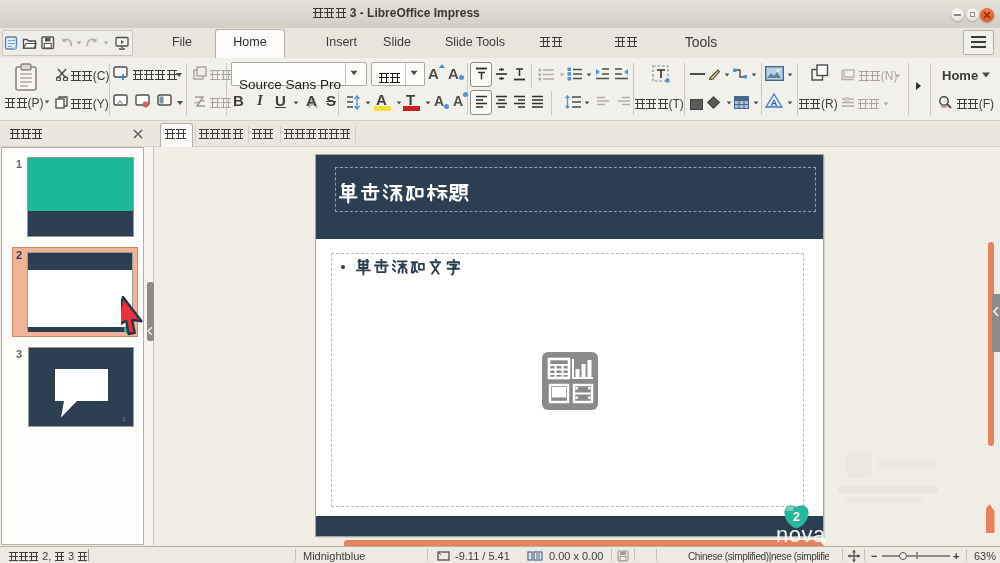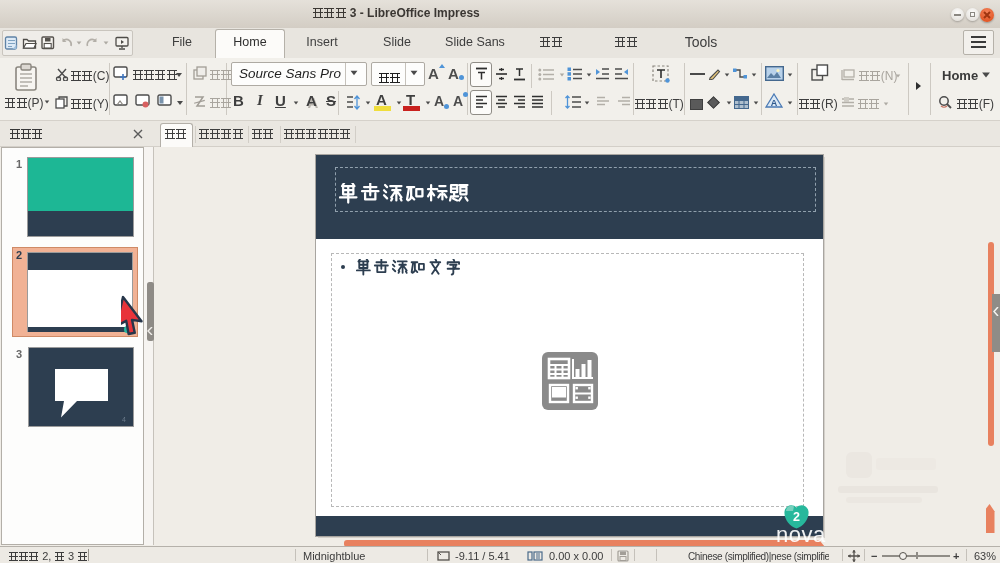--- a/index.html
+++ b/index.html
@@ -72,23 +72,23 @@
     <div class="ab" style="left:213px;top:33px;width:1px;height:20px;background:#d9d5cf"></div>
     <div class="ab" style="left:359px;top:33px;width:1px;height:20px;background:#d9d5cf"></div>
     <div class="ab" style="left:436px;top:33px;width:1px;height:20px;background:#d9d5cf"></div>
     <div class="ab" style="left:514px;top:33px;width:1px;height:20px;background:#d9d5cf"></div>
     <div class="ab" style="left:590px;top:33px;width:1px;height:20px;background:#d9d5cf"></div>
     <div class="ab" style="left:664px;top:33px;width:1px;height:20px;background:#d9d5cf"></div>
     <div class="ab" style="left:740px;top:33px;width:1px;height:20px;background:#d9d5cf"></div>
   <div class="ab" style="left:215px;top:1px;width:70px;height:30px;background:#fcfbf9;border:1px solid #b5b1a9;border-bottom:none;border-radius:3px 3px 0 0"></div>
   <div class="ab" style="left:150px;top:0;width:64px;text-align:center;font-size:12.5px;color:#3d3d3d;line-height:29px">File</div>
   <div class="ab" style="left:215px;top:0;width:70px;text-align:center;font-size:12.5px;color:#2f2f2f;line-height:29px">Home</div>
-  <div class="ab" style="left:287px;top:0;width:70px;text-align:center;font-size:12.5px;color:#3d3d3d;line-height:29px">Insert</div>
+  <div class="ab" style="left:287px;top:0;width:70px;text-align:right;font-size:12.5px;color:#3d3d3d;line-height:29px">Insert</div>
   <div class="ab" style="left:362px;top:0;width:70px;text-align:center;font-size:12.5px;color:#3d3d3d;line-height:29px">Slide</div>
-  <div class="ab" style="left:437px;top:0;width:76px;text-align:center;font-size:12.5px;color:#3d3d3d;line-height:29px">Slide Sans</div>
+  <div class="ab" style="left:437px;top:0;width:76px;text-align:center;font-size:12.5px;color:#3d3d3d;line-height:29px">Slide Tools</div>
   <div class="ab" style="left:519px;top:0;width:64px;text-align:center;font-size:12.5px;color:#3d3d3d;line-height:29px"><i class="z"></i><i class="z"></i></div>
   <div class="ab" style="left:594px;top:0;width:64px;text-align:center;font-size:12.5px;color:#3d3d3d;line-height:29px"><i class="z"></i><i class="z"></i></div>
   <div class="ab" style="left:669px;top:0;width:64px;text-align:center;font-size:14px;color:#3d3d3d;line-height:29px">Tools</div>
   <div class="ab" style="left:963px;top:2px;width:31px;height:25px;background:#f2f0ec;border:1px solid #b5b1a9;border-radius:2px"></div>
   <div class="ab" style="left:971px;top:7.5px;width:15px;height:2.2px;background:#3a3a3a;box-shadow:0 5px 0 #3a3a3a,0 10px 0 #3a3a3a"></div>
 </div>
 
 <div id="ribbon" class="ab" style="left:0;top:58px;width:1000px;height:63px;background:#f2f0eb;border-bottom:1px solid #d5d1ca">
 
 <div class="sep" style="left:109px;top:5px;height:52px"></div>
@@ -150,21 +150,21 @@
       <rect x="4" y="1" width="9" height="9" fill="#efede9" stroke="#a19d96" stroke-width="1.3"></rect>
     </svg>
 <div class="lbl gl" style="left:209px;top:10px"><i class="z"></i><i class="z"></i></div>
 <svg class="ab" style="left:193px;top:37px" width="14" height="13">
       <path d="M2,2 h8 l-6,9 h8" fill="none" stroke="#a19d96" stroke-width="1.5"></path>
       <path d="M1,7 l11,0" stroke="#a19d96" stroke-width="1.2" transform="rotate(-15 6 7)"></path>
     </svg>
 <div class="lbl gl" style="left:209px;top:38px"><i class="z"></i><i class="z"></i></div>
 
 <div class="ab" style="left:231px;top:4px;width:136px;height:24px;background:#fdfdfc;border:1px solid #aeaaa3;border-radius:2px"></div>
-<div class="ab" style="left:239px;top:8px;font-size:13.5px;font-style:italic;color:#1f1f1f;white-space:nowrap">Source Sans Pro</div>
+<div class="ab" style="left:239px;top:19px;font-size:13.5px;color:#1f1f1f;white-space:nowrap">Source Sans Pro</div>
 <div class="ab" style="left:345px;top:5px;width:1px;height:22px;background:#c6c2bb"></div>
 <span class="ab tri" style="left:351px;top:13px;transform:scale(1.15)"></span>
 <div class="ab" style="left:371px;top:4px;width:54px;height:24px;background:#fdfdfc;border:1px solid #aeaaa3;border-radius:2px"></div>
 <div class="ab" style="left:378px;top:10px;color:#1f1f1f"><i class="z"></i><i class="z"></i></div>
 <div class="ab" style="left:405px;top:5px;width:1px;height:22px;background:#c6c2bb"></div>
 <span class="ab tri" style="left:411px;top:13px;transform:scale(1.15)"></span>
 <div class="ab" style="left:428px;top:7px;font-size:15px;font-weight:bold;color:#4c4c4c">A</div>
 <div class="ab" style="left:439px;top:6px;width:0;height:0;border-left:3px solid transparent;border-right:3px solid transparent;border-bottom:4px solid #4f94d8"></div>
 <div class="ab" style="left:448px;top:7px;font-size:15px;font-weight:bold;color:#4c4c4c">A</div>
 <div class="ab" style="left:459px;top:17px;width:5px;height:5px;border-radius:50%;background:#4f94d8"></div>

